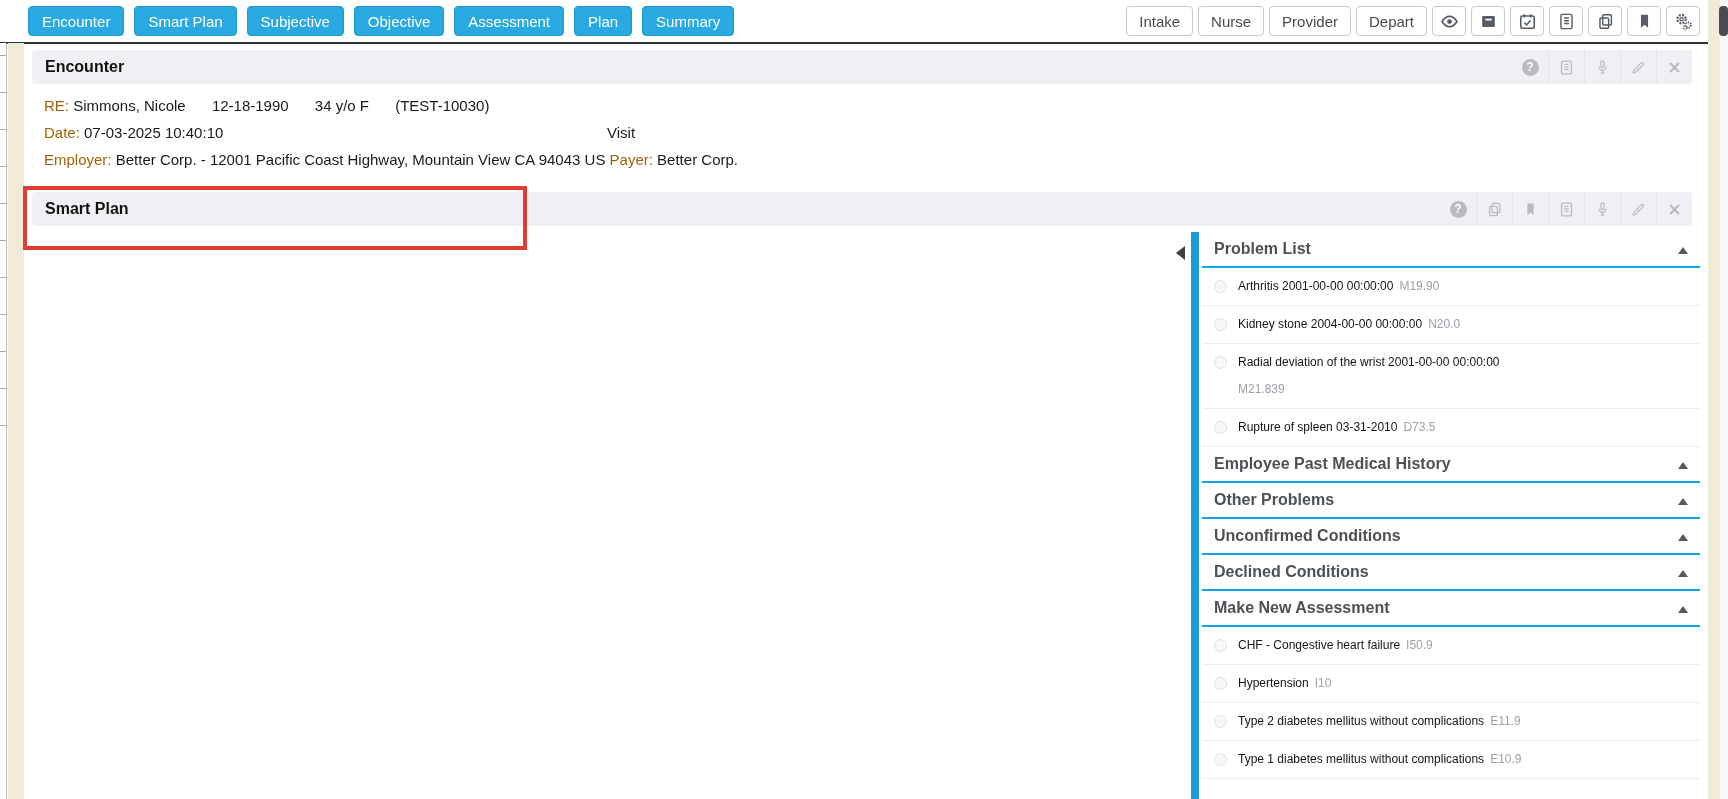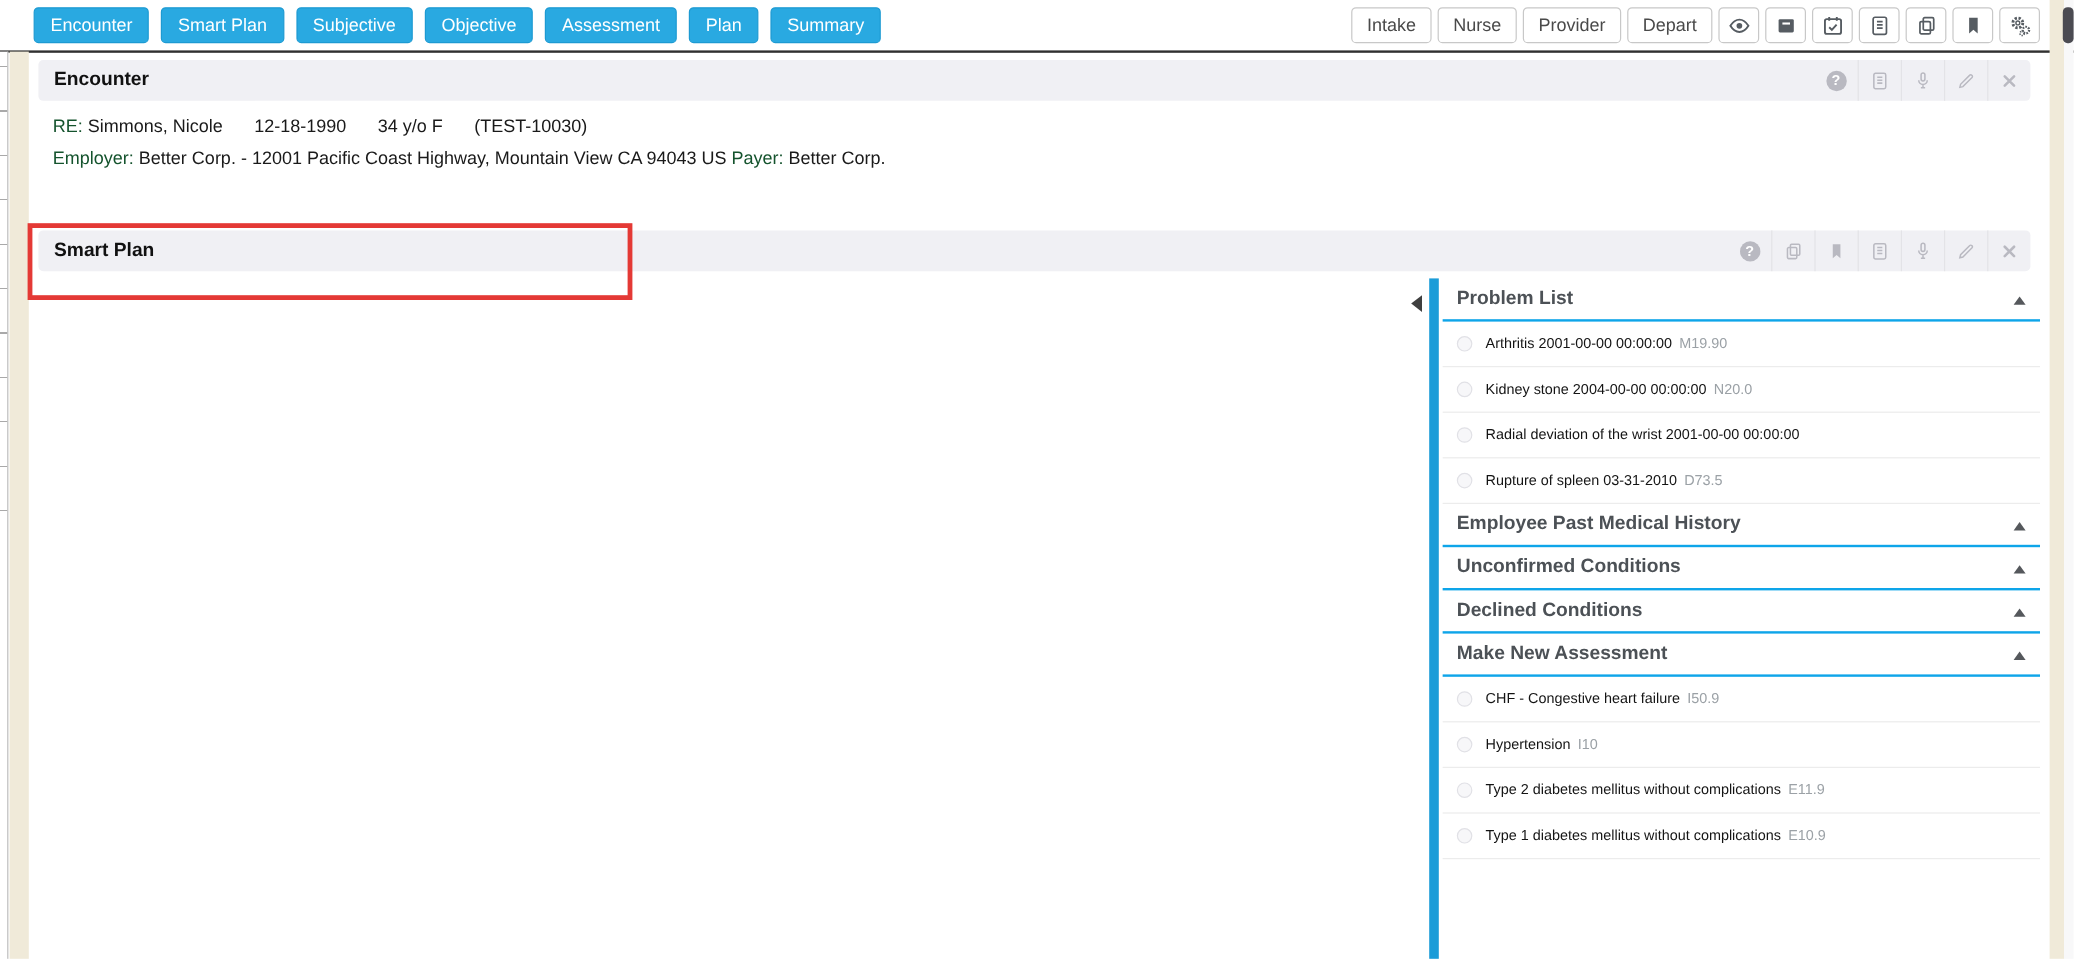--- a/index.html
+++ b/index.html
@@ -45,21 +45,21 @@
   .hcell { width:36px; height:100%; display:flex; align-items:center; justify-content:center;
            border-left:1px solid #e3e3e7; color:#b9b9c1; cursor:pointer; }
   .hcell:first-child { border-left:none; }
   .hcell svg { width:17px; height:17px; display:block; }
   .round-help { width:17px; height:17px; border-radius:50%; background:#b9b9c1; color:#fff;
                 font-size:12px; font-weight:bold; line-height:17px; text-align:center; }
   .round-help::after { content:"?"; }
   
   #patient { position:absolute; left:44px; top:92px; font-size:15px; }
   #patient .line { position:relative; height:27px; line-height:27px; white-space:nowrap; }
-  .glabel { color:#14532d; }
+  .glabel { color:#a16207; }
   .sp22 { margin-right:22px; }
   .visit-abs { position:absolute; left:563px; top:0; }
   
   #red-box { position:absolute; left:23px; top:186px; width:504px; height:64px;
              border:4px solid #e43935; z-index:40; pointer-events:none; }
   
   #collapse-arrow { position:absolute; left:1176px; top:246px; width:0; height:0;
     border-top:7px solid transparent; border-bottom:7px solid transparent; border-right:9px solid #3f3f3f; cursor:pointer; }
   #blue-bar { position:absolute; left:1191px; top:232px; width:8px; height:567px; background:#1b9cd8; }
   #rp { position:absolute; left:1202px; top:232px; width:498px; height:567px; background:#fff; overflow:hidden; }
@@ -194,20 +194,25 @@
 
 <div id="patient">
   <div class="line">
     <span class="glabel">RE:</span>
     <span class="sp22">Simmons, Nicole</span>
     <span class="sp22">12-18-1990</span>
     <span class="sp22">34 y/o F</span>
     <span>(TEST-10030)</span>
   </div>
   <div class="line">
+    <span class="glabel">Date:</span>
+    <span>07-03-2025 10:40:10</span>
+    <span class="visit-abs">Visit</span>
+  </div>
+  <div class="line">
     <span class="glabel">Employer:</span>
     <span>Better Corp. - 12001 Pacific Coast Highway, Mountain View CA 94043 US</span>
     <span class="glabel">Payer:</span>
     <span>Better Corp.</span>
   </div>
 </div>
 
 <div class="panel-hdr" style="top:192px;">
   <span class="ttl">Smart Plan</span>
   <span class="hdr-icons">
@@ -263,33 +268,37 @@
   <div class="rp-item">
     <span class="dot"></span>
     <span>Arthritis 2001-00-00 00:00:00</span><span class="code">M19.90</span>
   </div>
   <div class="rp-item">
     <span class="dot"></span>
     <span>Kidney stone 2004-00-00 00:00:00</span><span class="code">N20.0</span>
   </div>
   <div class="rp-item twoline">
     <span class="dot"></span>
-    <span>Radial deviation of the wrist 2001-00-00 00:00:00</span>
+    <span>Radial deviation of the wrist 2001-00-00 00:00:00</span><span class="code">M21.839</span>
   </div>
   <div class="rp-item">
     <span class="dot"></span>
     <span>Rupture of spleen 03-31-2010</span><span class="code">D73.5</span>
   </div>
 
   <div class="rp-header">
     <span class="tri-up"></span>
     <span>Employee Past Medical History</span>
   </div>
   <div class="rp-header">
     <span class="tri-up"></span>
+    <span>Other Problems</span>
+  </div>
+  <div class="rp-header">
+    <span class="tri-up"></span>
     <span>Unconfirmed Conditions</span>
   </div>
   <div class="rp-header">
     <span class="tri-up"></span>
     <span>Declined Conditions</span>
   </div>
   <div class="rp-header">
     <span class="tri-up"></span>
     <span>Make New Assessment</span>
   </div>

